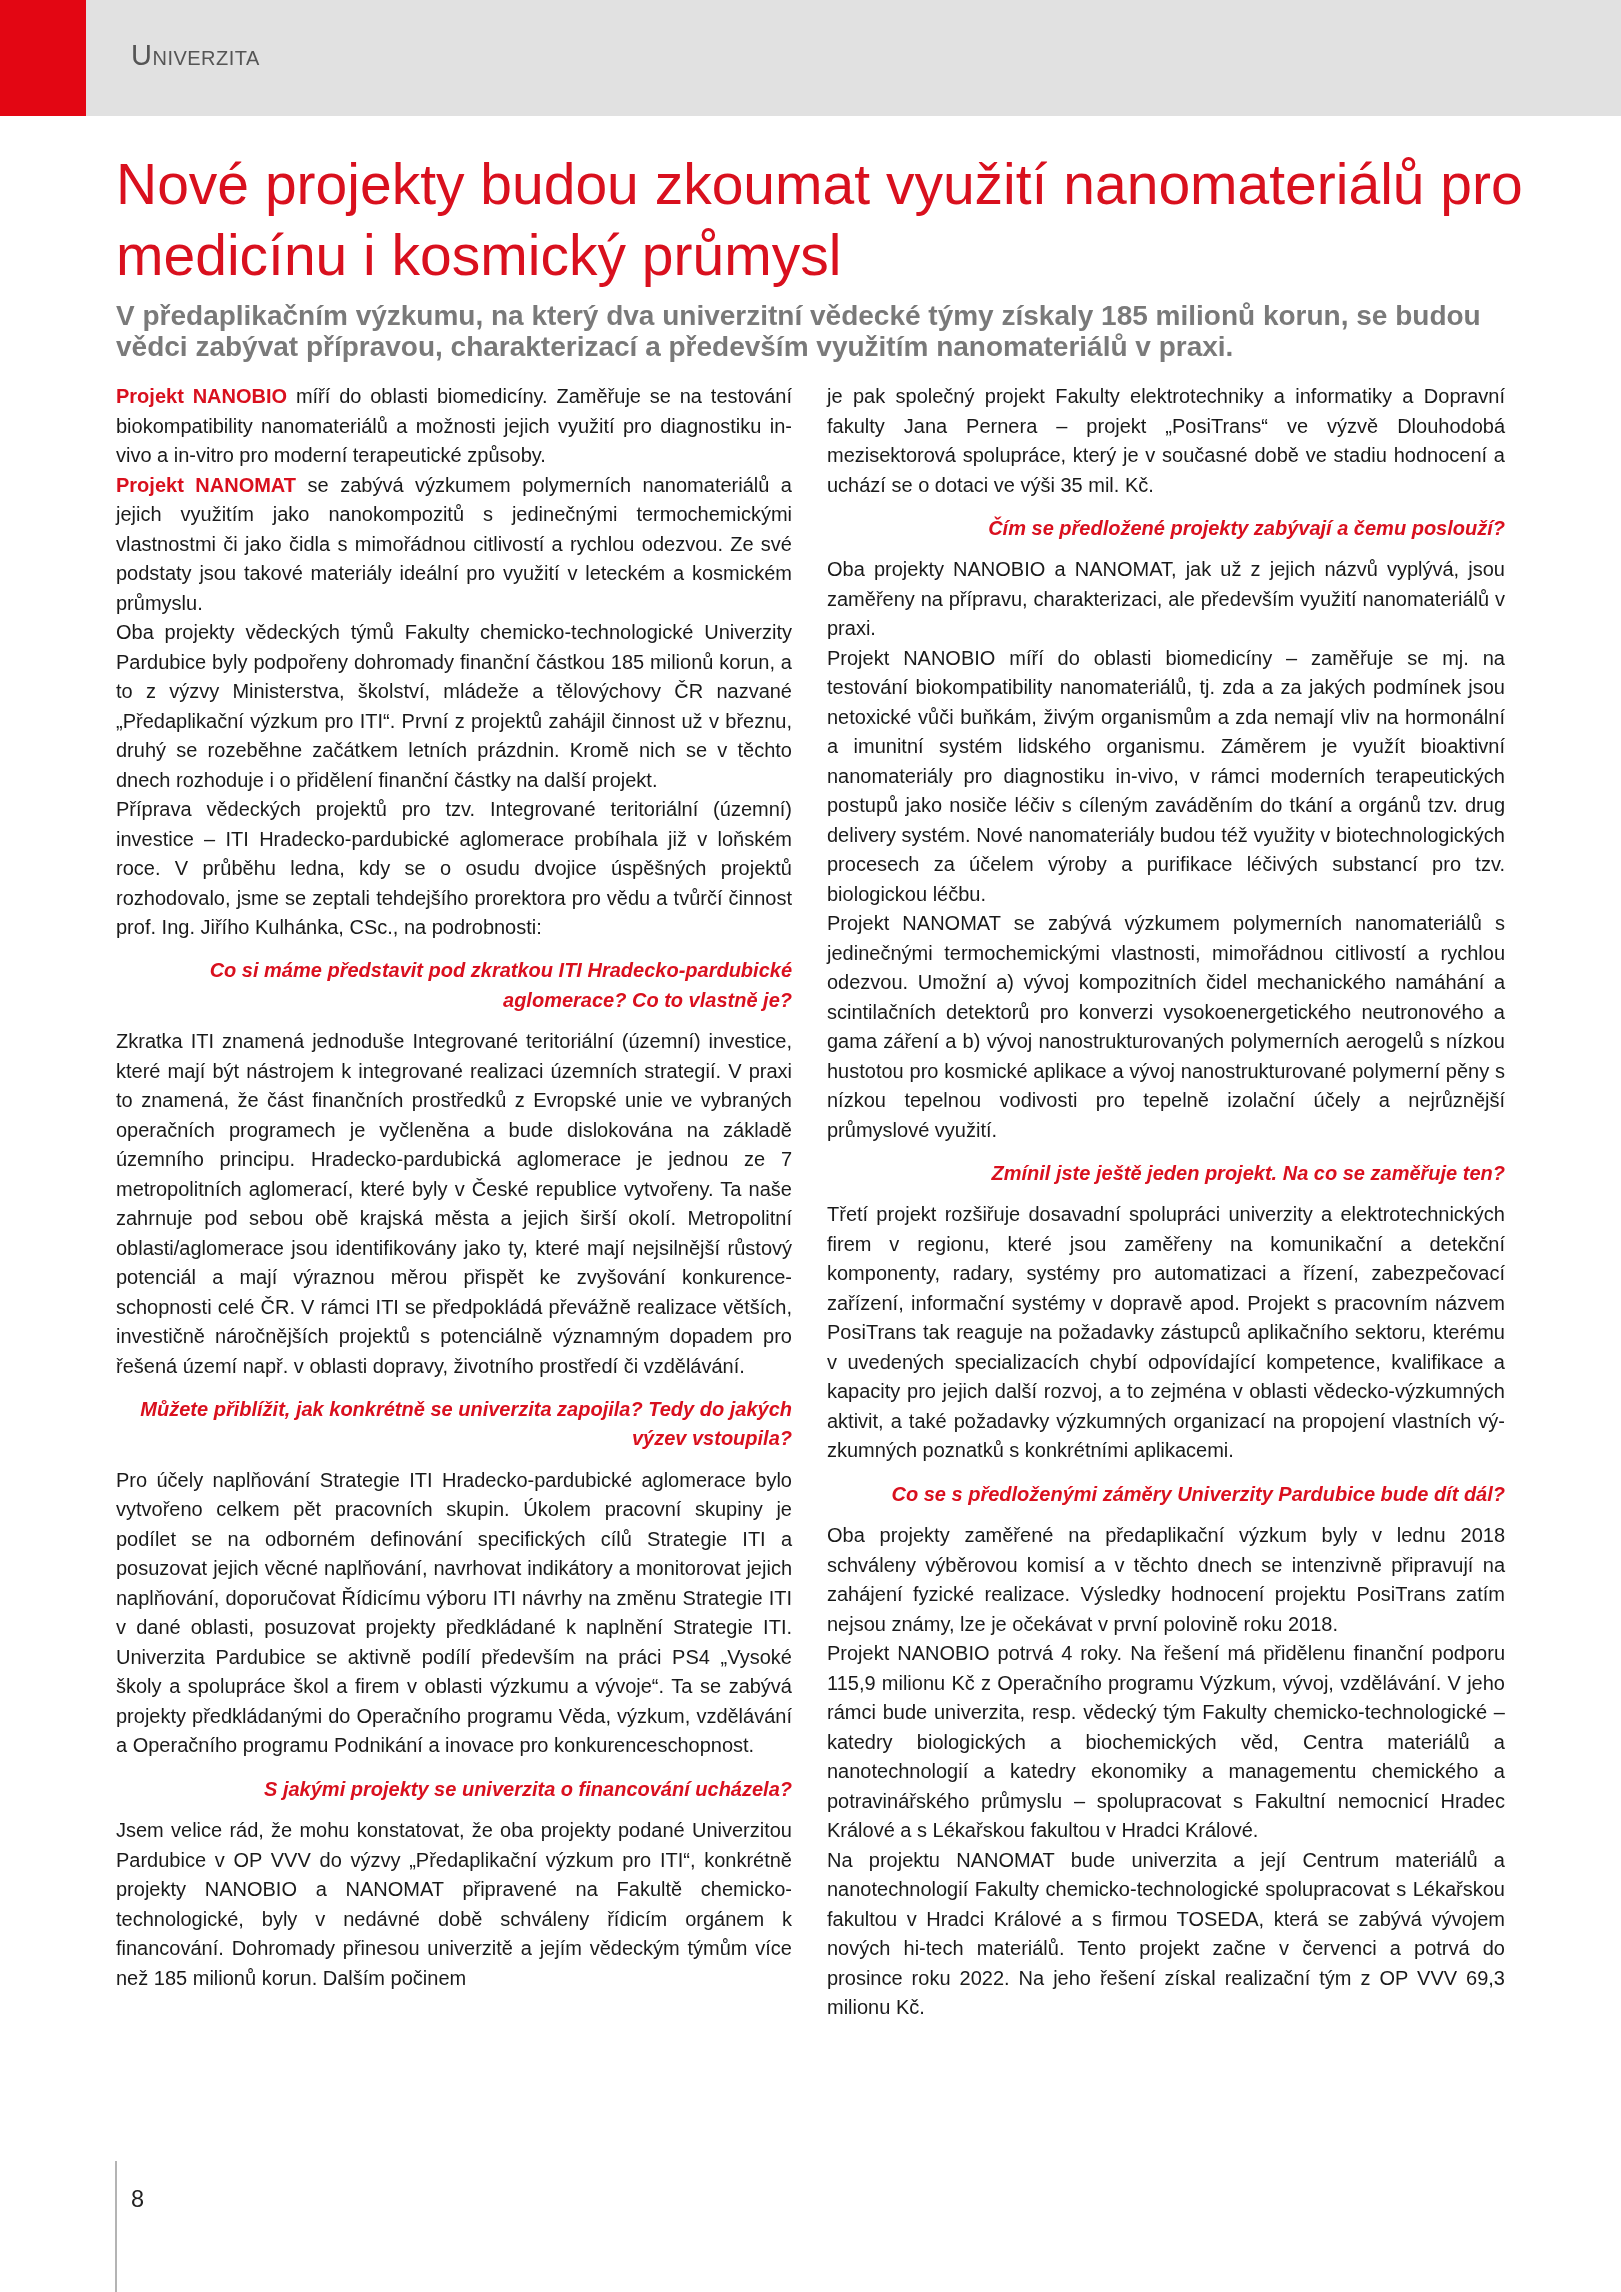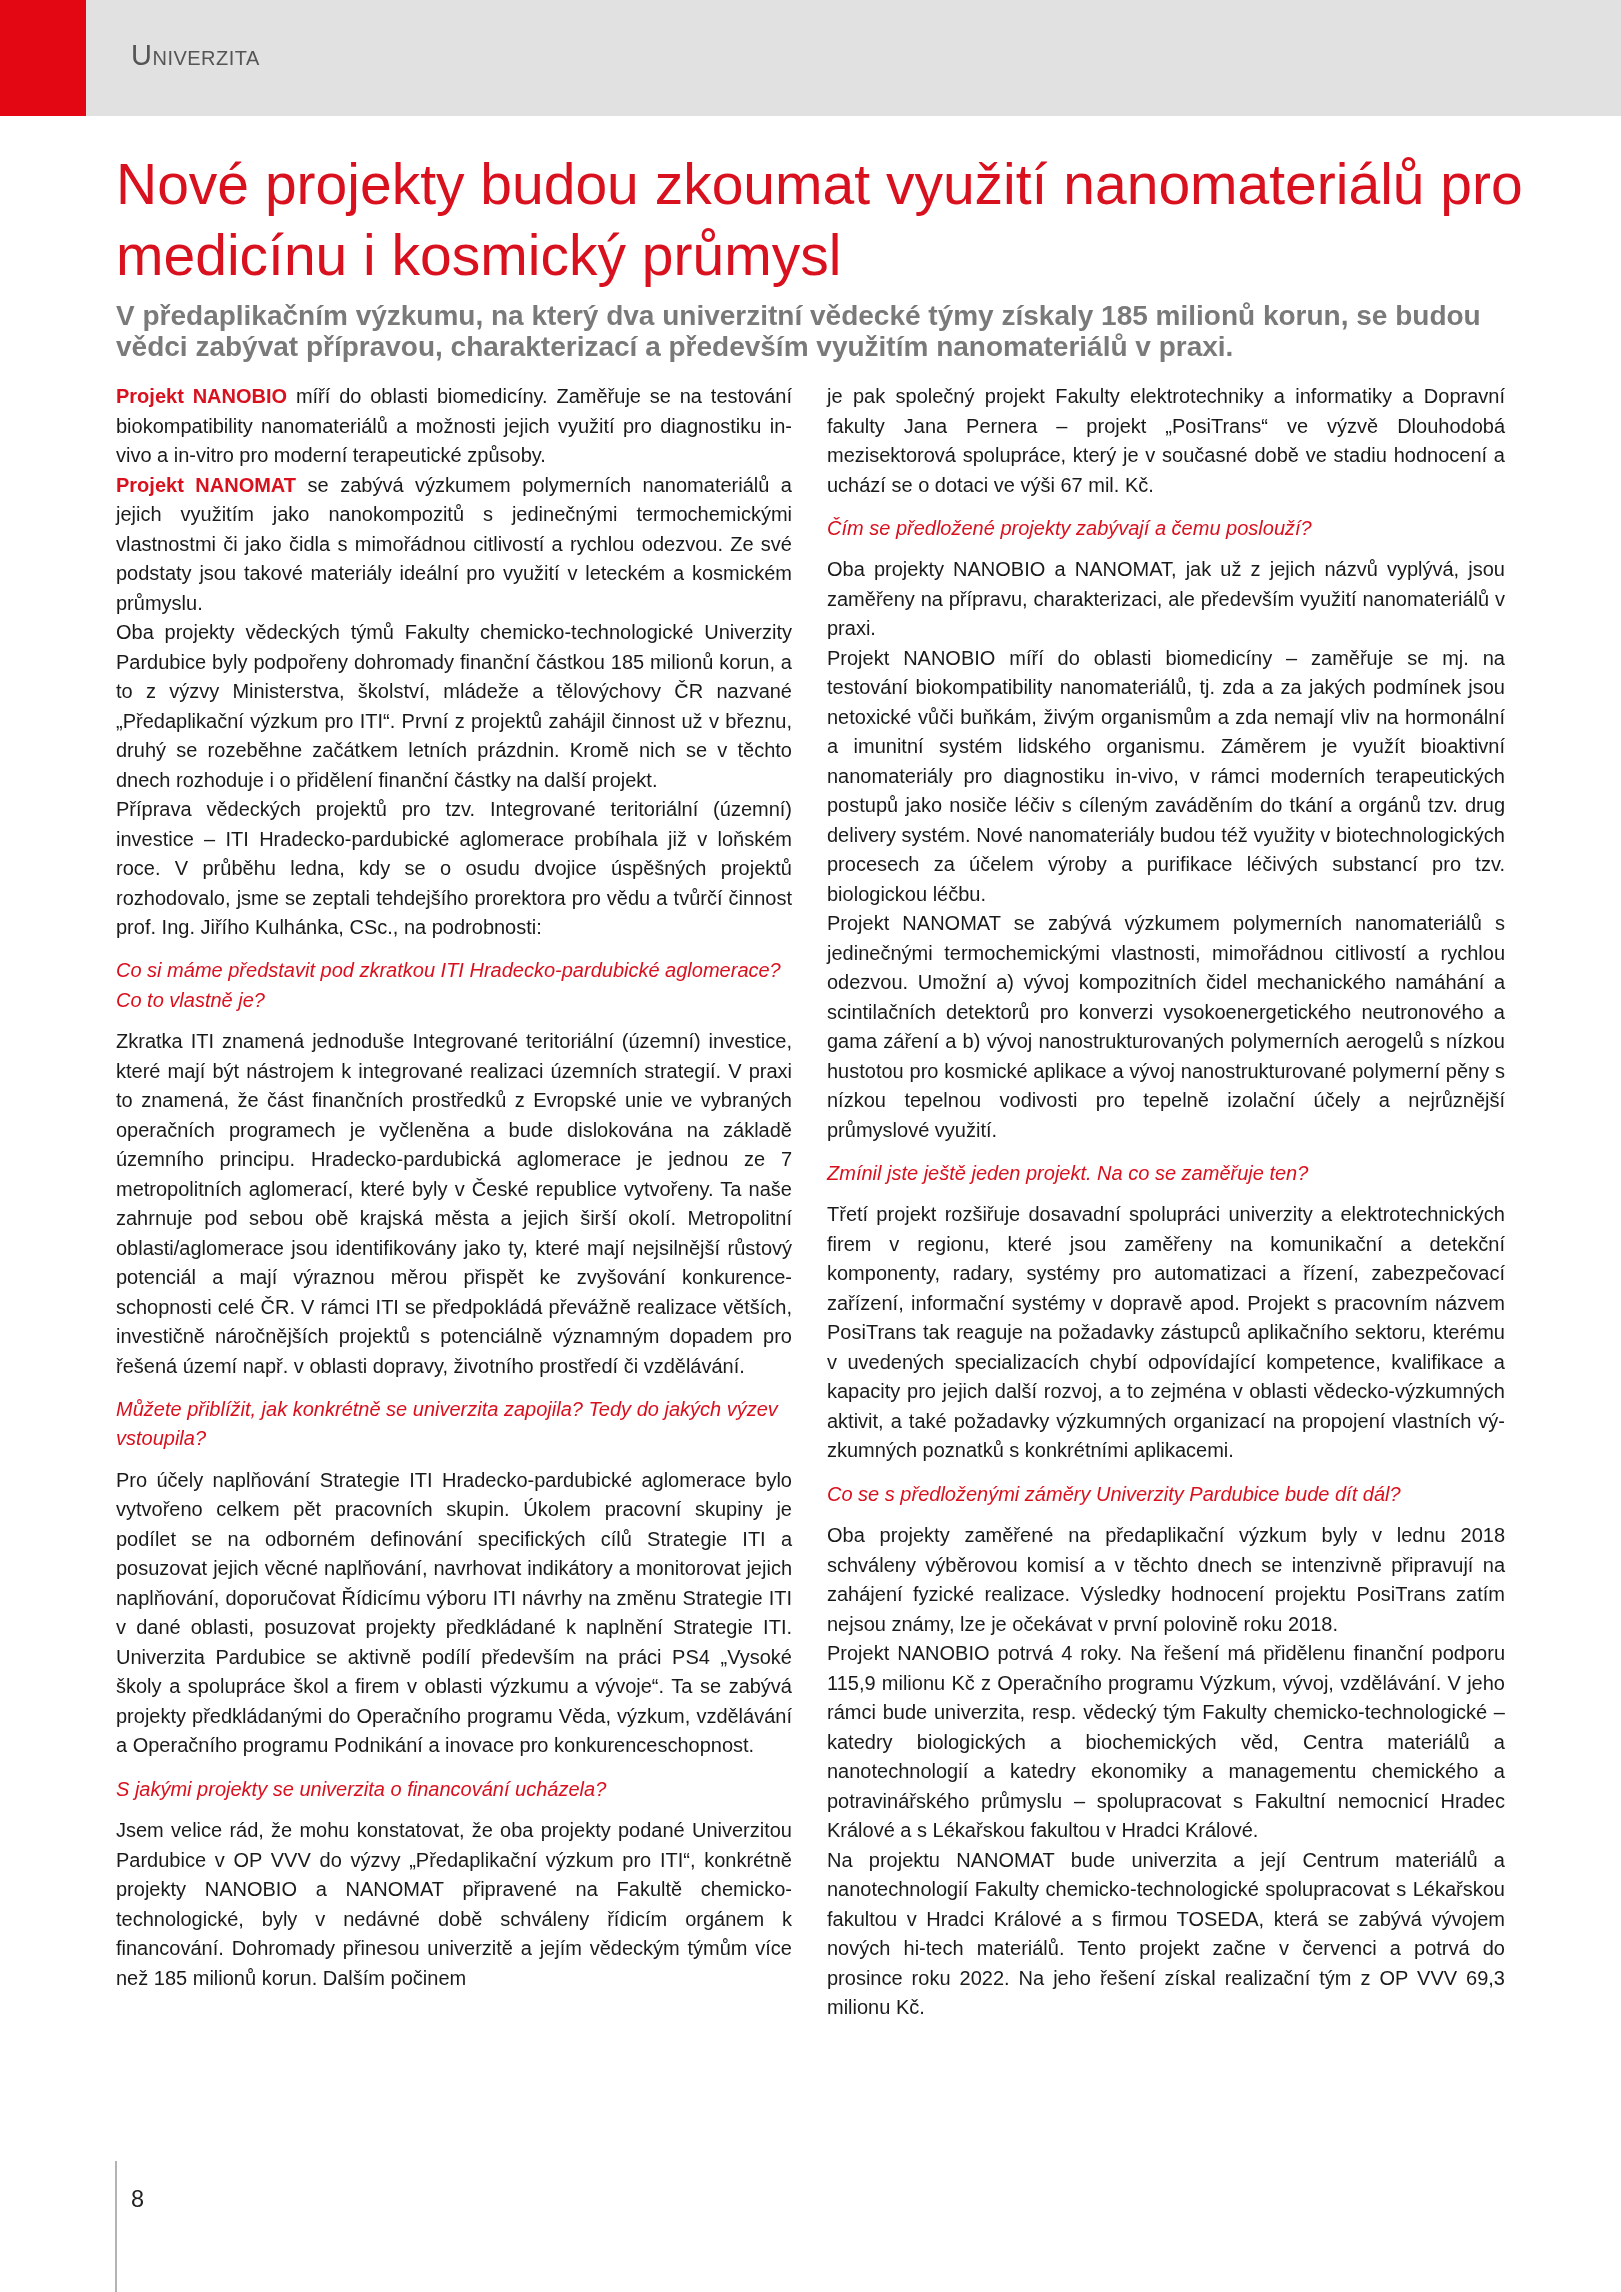--- a/index.html
+++ b/index.html
@@ -11,21 +11,21 @@
                    font-variant: small-caps; letter-spacing: 0.5px; text-align: right; }
   .title { position: absolute; left: 116px; top: 149px; width: 1421px; margin: 0;
            font-size: 57px; line-height: 71px; font-weight: normal; color: #d9101e; }
   .lead { position: absolute; left: 116px; top: 300px; width: 1392px; margin: 0;
           font-size: 28px; line-height: 31px; font-weight: bold; color: #7a7a7a; }
   .col { position: absolute; top: 382px; width: 676px; font-size: 20px; line-height: 29.5px;
          text-align: justify; hyphens: manual; }
   .col.left { left: 116px; }
   .col.right { left: 827px; width: 678px; top: 382px; }
   .col p { margin: 0; }
-  .col .q { margin: 13.7px 0 0 0; color: #d9101e; font-weight: normal; font-style: italic; text-align: left; }
+  .col .q { margin: 13.7px 0 0 0; color: #d9101e; font-weight: bold; font-style: italic; text-align: right; }
   .col .q + p { margin-top: 12px; }
   .red-strong { color: #d9101e; font-weight: bold; }
   .footer-rule { position: absolute; left: 115px; top: 2161px; width: 2px; height: 131px; background: #b4b4b4; }
   .page-number { position: absolute; left: 131px; top: 2186px; font-size: 23.5px; color: #222; }
 </style>
 </head>
 <body>
 
 <div class="header-band"></div>
 <div class="header-red"></div>
@@ -44,21 +44,21 @@
   <p>Zkratka ITI znamená jednoduše Integrované teritoriální (územní) investice, které mají být nástrojem k integrované realizaci územ­ních strategií. V praxi to znamená, že část finančních prostředků z Evropské unie ve vybraných operačních programech je vyčleně­na a bude dislokována na základě územního principu. Hradecko-pardubická aglomerace je jednou ze 7 metropolitních aglomerací, které byly v České republice vytvořeny. Ta naše zahrnuje pod se­bou obě krajská města a jejich širší okolí. Metropolitní oblasti/aglo­merace jsou identifikovány jako ty, které mají nejsilnější růstový potenciál a mají výraznou měrou přispět ke zvyšování konkurence­schopnosti celé ČR. V rámci ITI se předpokládá převážně realizace větších, investičně náročnějších projektů s potenciálně významným dopadem pro řešená území např. v oblasti dopravy, životního pro­středí či vzdělávání.</p>
 
   <p class="q">Můžete přiblížit, jak konkrétně se univerzita zapojila? Tedy do jakých výzev vstoupila?</p>
   <p>Pro účely naplňování Strategie ITI Hradecko-pardubické aglome­race bylo vytvořeno celkem pět pracovních skupin. Úkolem pra­covní skupiny je podílet se na odborném definování specifických cílů Strategie ITI a posuzovat jejich věcné naplňování, navrhovat indikátory a monitorovat jejich naplňování, doporučovat Řídicímu výboru ITI návrhy na změnu Strategie ITI v dané oblasti, posuzovat projekty předkládané k naplnění Strategie ITI. Univerzita Pardubice se aktivně podílí především na práci PS4 „Vysoké školy a spoluprá­ce škol a firem v oblasti výzkumu a vývoje“. Ta se zabývá projekty předkládanými do Operačního programu Věda, výzkum, vzdělává­ní a Operačního programu Podnikání a inovace pro konkurence­schopnost.</p>
 
   <p class="q">S jakými projekty se univerzita o financování ucházela?</p>
   <p>Jsem velice rád, že mohu konstatovat, že oba projekty podané Univerzitou Pardubice v OP VVV do výzvy „Předaplikační výzkum pro ITI“, konkrétně projekty NANOBIO a NANOMAT připravené na Fakultě chemicko-technologické, byly v nedávné době schváleny ří­dicím orgánem k financování. Dohromady přinesou univerzitě a je­jím vědeckým týmům více než 185 milionů korun. Dalším počinem</p>
 </div>
 
 <div class="col right">
-  <p>je pak společný projekt Fakulty elektrotechniky a informatiky a Dopravní fakulty Jana Pernera – projekt „PosiTrans“ ve výzvě Dlouhodobá mezisektorová spolupráce, který je v současné době ve stadiu hodnocení a uchází se o dotaci ve výši 67 mil. Kč.</p>
+  <p>je pak společný projekt Fakulty elektrotechniky a informatiky a Dopravní fakulty Jana Pernera – projekt „PosiTrans“ ve výzvě Dlouhodobá mezisektorová spolupráce, který je v současné době ve stadiu hodnocení a uchází se o dotaci ve výši 35 mil. Kč.</p>
 
   <p class="q">Čím se předložené projekty zabývají a čemu poslouží?</p>
   <p>Oba projekty NANOBIO a NANOMAT, jak už z jejich názvů vyplývá, jsou zaměřeny na přípravu, charakterizaci, ale především využití nanomateriálů v praxi.</p>
   <p>Projekt NANOBIO míří do oblasti biomedicíny – zaměřuje se mj. na testování biokompatibility nanomateriálů, tj. zda a za jakých podmínek jsou netoxické vůči buňkám, živým organismům a zda nemají vliv na hormonální a imunitní systém lidského organismu. Záměrem je využít bioaktivní nanomateriály pro diagnostiku in-vi­vo, v rámci moderních terapeutických postupů jako nosiče léčiv s cíleným zaváděním do tkání a orgánů tzv. drug delivery systém. Nové nanomateriály budou též využity v biotechnologických pro­cesech za účelem výroby a purifikace léčivých substancí pro tzv. biologickou léčbu.</p>
   <p>Projekt NANOMAT se zabývá výzkumem polymerních nanoma­teriálů s jedinečnými termochemickými vlastnosti, mimořádnou citlivostí a rychlou odezvou. Umožní a) vývoj kompozitních čidel mechanického namáhání a scintilačních detektorů pro konverzi vysokoenergetického neutronového a gama záření a b) vývoj na­nostrukturovaných polymerních aerogelů s nízkou hustotou pro kosmické aplikace a vývoj nanostrukturované polymerní pěny s nízkou tepelnou vodivosti pro tepelně izolační účely a nejrůznější průmyslové využití.</p>
 
   <p class="q">Zmínil jste ještě jeden projekt. Na co se zaměřuje ten?</p>
   <p>Třetí projekt rozšiřuje dosavadní spolupráci univerzity a elektro­technických firem v regionu, které jsou zaměřeny na komunikační a detekční komponenty, radary, systémy pro automatizaci a říze­ní, zabezpečovací zařízení, informační systémy v dopravě apod. Projekt s pracovním názvem PosiTrans tak reaguje na požadavky zástupců aplikačního sektoru, kterému v uvedených specializacích chybí odpovídající kompetence, kvalifikace a kapacity pro jejich další rozvoj, a to zejména v oblasti vědecko-výzkumných aktivit, a také požadavky výzkumných organizací na propojení vlastních vý­zkumných poznatků s konkrétními aplikacemi.</p>
 
   <p class="q">Co se s předloženými záměry Univerzity Pardubice bude dít dál?</p>

